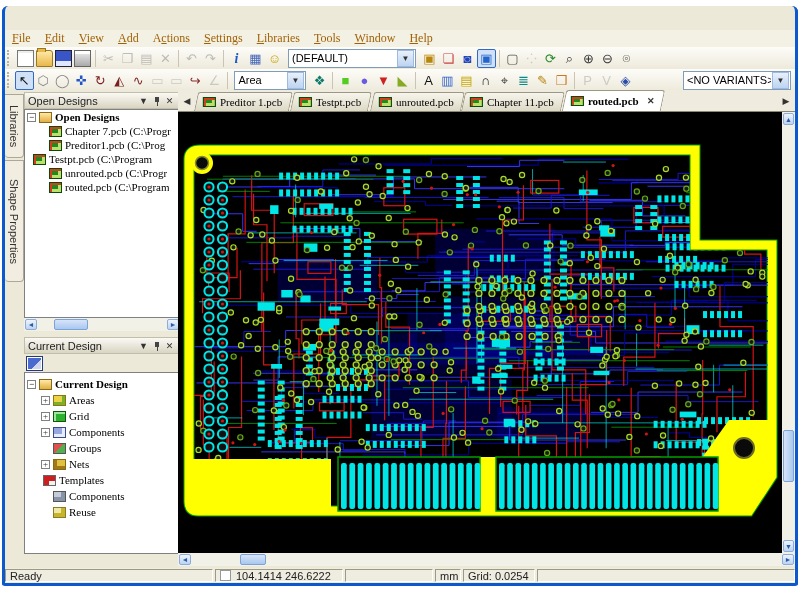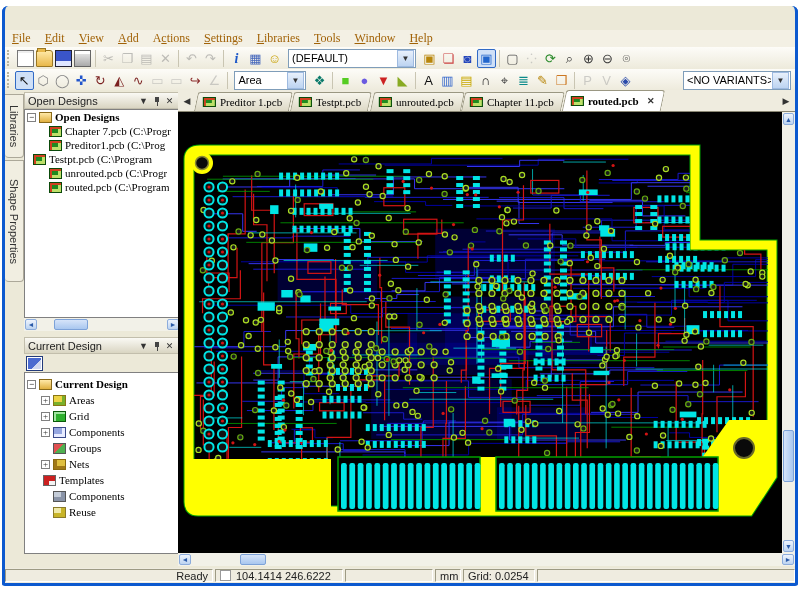--- a/index.html
+++ b/index.html
@@ -2054,21 +2054,21 @@
     </div>
 
     <div class="abs sb" id="hsb">
       <span class="sbbtn" style="left:1px;top:1px;width:12px;height:11px;">◄</span>
       <span class="sbthumb h" style="left:62px;top:1px;width:26px;height:11px;"></span>
       <span class="sbbtn" style="right:1px;top:1px;width:12px;height:11px;">►</span>
     </div>
   </div>
 
   <div class="abs" id="statusbar">
-    <span class="sseg" style="width:208px;justify-content:flex-end;">
+    <span class="sseg" style="width:208px;">
       <span>Ready</span>
       </span>
     <span class="sseg" style="width:128px;">
       <span class="swatch"></span>
       <span>104.1414 246.6222</span>
       </span>
     <span class="sseg" style="width:88px;"></span>
     <span class="sseg" style="width:26px;">
       <span>mm</span>
       </span>

